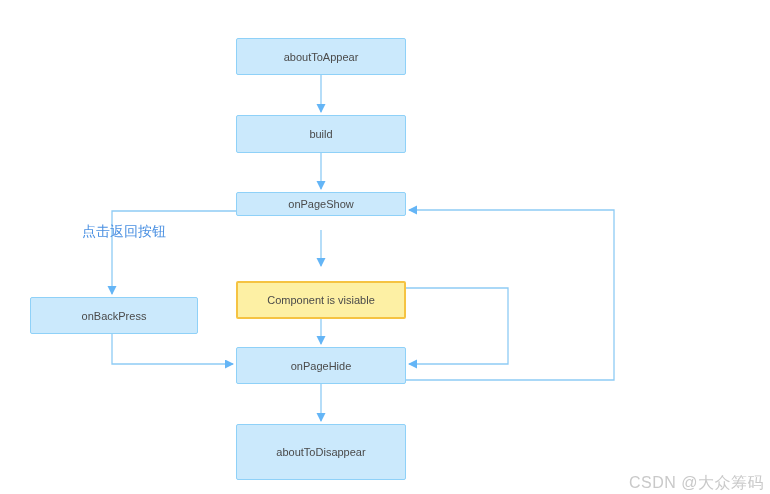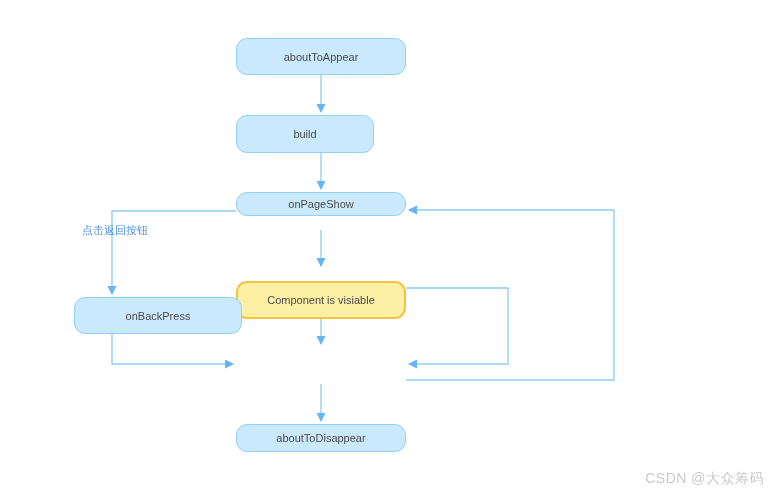--- a/index.html
+++ b/index.html
@@ -24,56 +24,56 @@
     stroke: var(--connector, #8ecbf5);
     stroke-width: 1.3;
   }
   .arrowhead { fill: var(--arrowhead, #64b5f6); }
 
   .node {
     position: absolute;
     display: flex;
     align-items: center;
     justify-content: center;
-    border-radius: 11px;
+    border-radius: 2px;
     background: var(--node-fill, #cbe9fc);
     border: 1.5px solid var(--node-border, #8fd1f8);
     color: var(--node-text, #4a4a4a);
     font-size: 11px;
   }
   .node.highlight {
     background: var(--highlight-fill, #fdf0a4);
     border: 2px solid var(--highlight-border, #f5c342);
     margin-top: 12px;
   }
 
   .node-aboutToAppear    { left: 236px; top: 38px;  width: 170px; height: 37px; }
-  .node-build            { left: 236px; top: 115px; width: 138px; height: 38px; }
+  .node-build            { left: 236px; top: 115px; width: 170px; height: 38px; }
   .node-onPageShow       { left: 236px; top: 192px; width: 170px; height: 24px; }
   .node-componentVisible { left: 236px; top: 269px; width: 170px; height: 38px; }
-  .node-onBackPress      { left: 30px;  top: 297px; width: 168px; height: 37px; margin-left: 44px; }
+  .node-onBackPress      { left: 30px;  top: 297px; width: 168px; height: 37px; }
   .node-onPageHide       { left: 236px; top: 347px; width: 170px; height: 37px; }
-  .node-aboutToDisappear { left: 236px; top: 424px; width: 170px; height: 28px; }
+  .node-aboutToDisappear { left: 236px; top: 424px; width: 170px; height: 56px; }
 
   .annotation {
     position: absolute;
     color: var(--annotation-text, #4a90e2);
-    font-size: 11px;
+    font-size: 14px;
     white-space: nowrap;
   }
   .ann-back-button { left: 82px;  top: 223px; }
   .ann-page-show   { left: 516px; top: 290px; }
   .ann-page-hide   { left: 408px; top: 319px; }
 
   .watermark {
     position: absolute;
     right: 6px;
-    bottom: 6px;
+    bottom: 0;
     color: var(--watermark-color, #c9c9c9);
-    font-size: 14px;
+    font-size: 16px;
     letter-spacing: 0.5px;
   }
 </style>
 </head>
 <body>
 
 <div class="canvas">
 
   <svg class="edges" viewBox="0 0 770 494" xmlns="http://www.w3.org/2000/svg">
     <defs>
@@ -100,20 +100,21 @@
   <div class="node node-aboutToAppear">aboutToAppear</div>
 
   <div class="node node-build">build</div>
 
   <div class="node node-onPageShow">onPageShow</div>
 
   <div class="node highlight node-componentVisible">Component is visiable</div>
 
   <div class="node node-onBackPress">onBackPress</div>
 
+  <div class="node node-onPageHide">onPageHide</div>
 
   <div class="node node-aboutToDisappear">aboutToDisappear</div>
 
   <div class="annotation ann-back-button">点击返回按钮</div>
 
 
 
   <div class="watermark">CSDN @大众筹码</div>
 
 </div>

